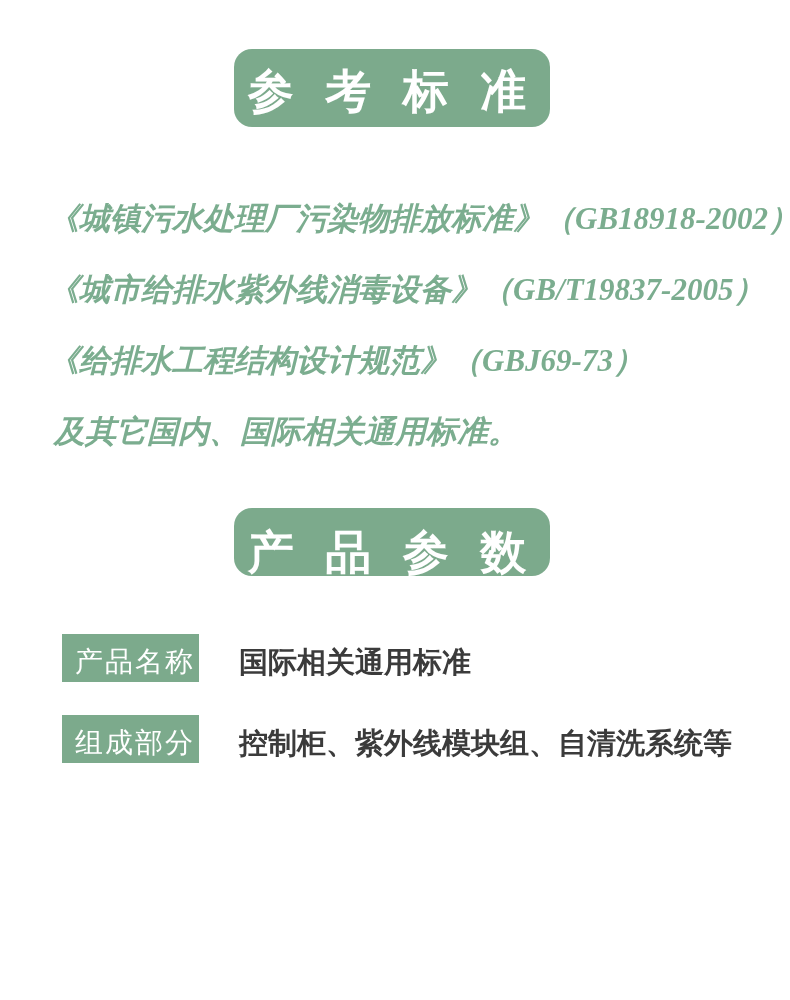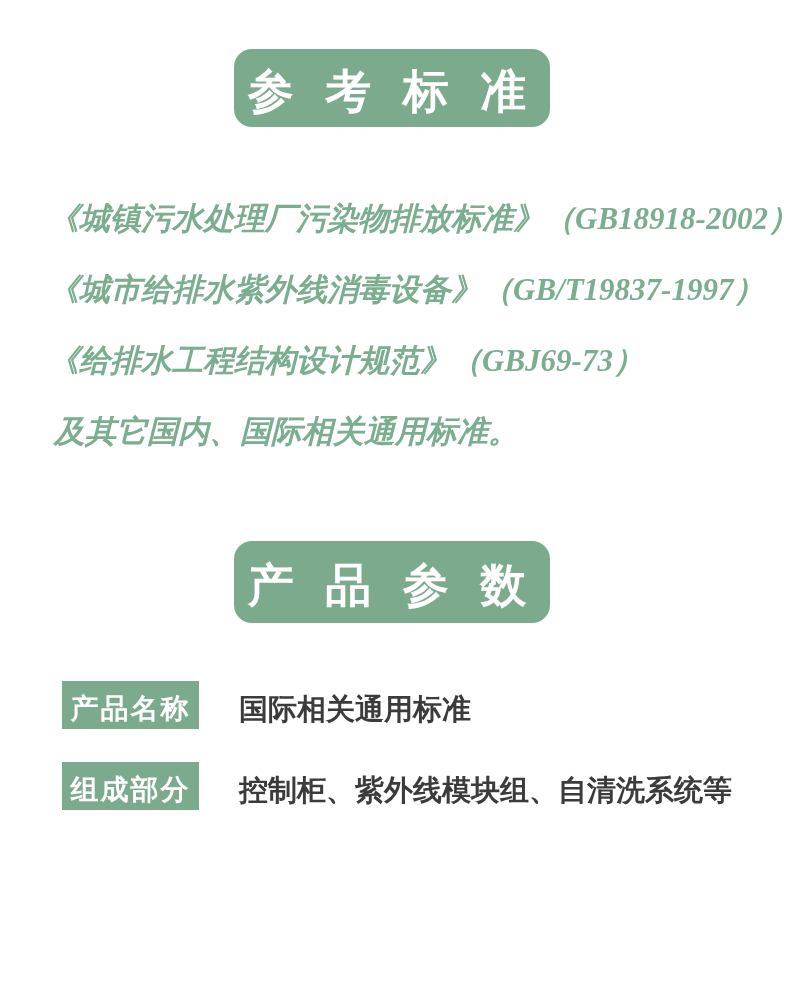--- a/index.html
+++ b/index.html
@@ -27,21 +27,21 @@
     border-radius: 18px;
     color: var(--label-text);
     font-size: 46px;
     font-weight: 600;
     letter-spacing: 10px;
     text-align: center;
     line-height: 78px;
     white-space: nowrap;
   }
   .box-reference { margin-top: 37px; }
-  .box-parameters { margin-top: 56px; height: 82px; line-height: 82px; }
+  .box-parameters { margin-top: 23px; height: 68px; line-height: 82px; }
   .standards-list {
     margin: 66px 0 0 28px;
     color: var(--standards-text);
     font-size: 31px;
     font-weight: 600;
     font-style: italic;
   }
   .standard-line {
     line-height: 36px;
     margin-bottom: 27px;
@@ -55,22 +55,22 @@
     min-height: 48px;
     margin-bottom: 17px;
   }
   .param-label {
     flex: 0 0 137px;
     width: 137px;
     height: 48px;
     background: var(--accent-green);
     color: var(--label-text);
     font-size: 28px;
-    font-weight: 700;
-    text-align: center;
+    font-weight: 400;
+    text-align: right;
     line-height: 48px;
     letter-spacing: 2px;
     white-space: nowrap;
   }
   .param-value {
     margin-left: 36px;
     max-width: 540px;
     color: var(--body-text);
     font-size: 29px;
     font-weight: 600;
@@ -84,21 +84,21 @@
 </style>
 </head>
 <body>
 
 <div class="page">
 
   <div class="section-title-box box-reference">参 考 标 准</div>
 
   <div class="standards-list">
     <div class="standard-line">《城镇污水处理厂污染物排放标准》（GB18918-2002）</div>
-    <div class="standard-line">《城市给排水紫外线消毒设备》（GB/T19837-1997）</div>
+    <div class="standard-line">《城市给排水紫外线消毒设备》（GB/T19837-2005）</div>
     <div class="standard-line">《给排水工程结构设计规范》（GBJ69-73）</div>
     <div class="standard-line">及其它国内、国际相关通用标准。</div>
   </div>
 
   <div class="section-title-box box-parameters">产 品 参 数</div>
 
   <div class="params-list">
 
     <div class="param-row">
       <div class="param-label">产品名称</div>

